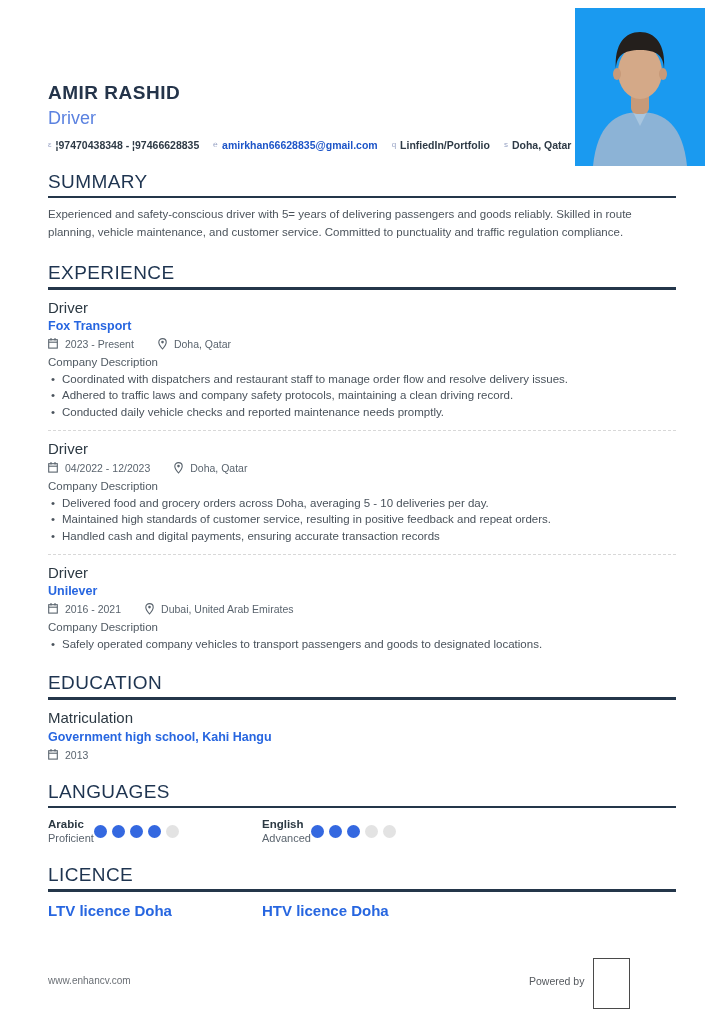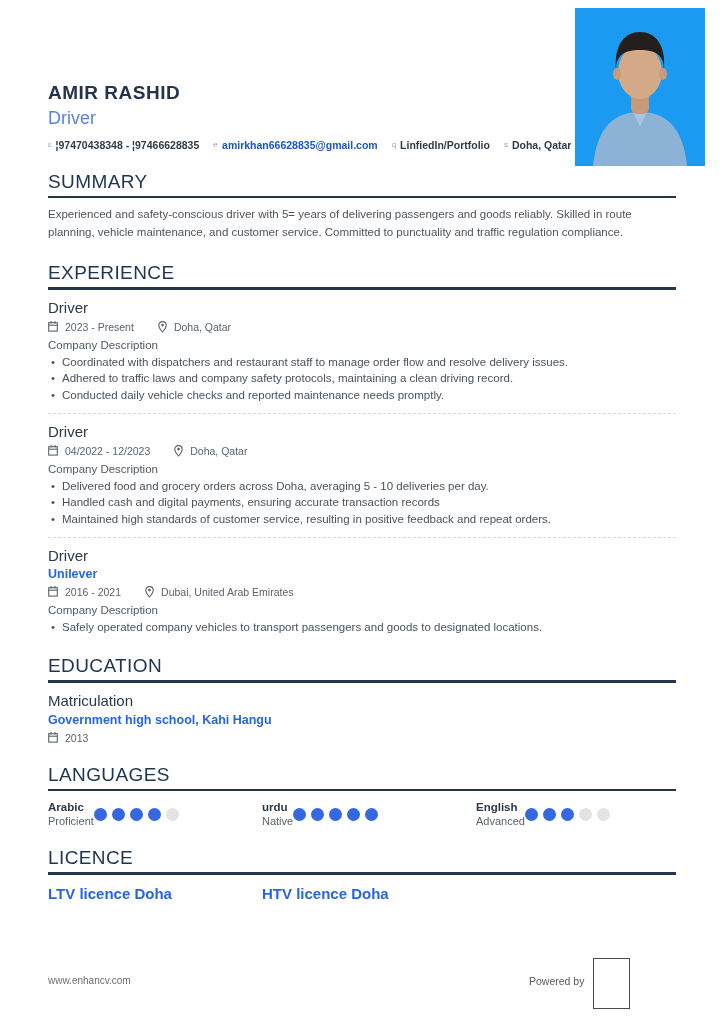--- a/index.html
+++ b/index.html
@@ -130,20 +130,21 @@
       <div class="heading-rule"></div>
       <div class="summary-text">Experienced and safety-conscious driver with 5= years of delivering passengers and goods reliably. Skilled in route planning, vehicle maintenance, and customer service. Committed to punctuality and traffic regulation compliance.</div>
     </div>
 
     <div class="section">
       <div class="section-heading">EXPERIENCE</div>
       <div class="heading-rule"></div>
 
       <div class="job">
         <div class="job-role">Driver</div>
+        <div class="job-company">Fox Transport</div>
         <div class="meta-row">
           <svg class="icon-svg" width="10" height="11" viewBox="0 0 10 11">
               <rect x="0.7" y="1.7" width="8.6" height="8.4" fill="none" stroke="#5a646e" stroke-width="1.1"></rect>
               <line x1="0.7" y1="4.2" x2="9.3" y2="4.2" stroke="#5a646e" stroke-width="1.1"></line>
               <line x1="3" y1="0" x2="3" y2="2.4" stroke="#5a646e" stroke-width="1.1"></line>
               <line x1="7" y1="0" x2="7" y2="2.4" stroke="#5a646e" stroke-width="1.1"></line>
             </svg>
           <span>2023 - Present</span>
           <span class="meta-gap"></span>
           <svg class="icon-svg" width="9" height="12" viewBox="0 0 9 12">
@@ -174,22 +175,22 @@
           <span class="meta-gap"></span>
           <svg class="icon-svg" width="9" height="12" viewBox="0 0 9 12">
               <path d="M4.5 0.6 C2.4 0.6 0.8 2.2 0.8 4.2 C0.8 6.8 4.5 11 4.5 11 C4.5 11 8.2 6.8 8.2 4.2 C8.2 2.2 6.6 0.6 4.5 0.6 Z" fill="none" stroke="#5a646e" stroke-width="1.1"></path>
               <circle cx="4.5" cy="4.1" r="1.3" fill="#5a646e"></circle>
             </svg>
           <span>Doha, Qatar</span>
         </div>
         <div class="desc-label">Company Description</div>
         <ul class="bullets">
           <li>Delivered food and grocery orders across Doha, averaging 5 - 10 deliveries per day.</li>
+          <li>Maintained high standards of customer service, resulting in positive feedback and repeat orders.</li>
           <li>Handled cash and digital payments, ensuring accurate transaction records</li>
-          <li>Maintained high standards of customer service, resulting in positive feedback and repeat orders.</li>
         </ul>
         <div class="job-sep"></div>
       </div>
 
       <div class="job">
         <div class="job-role">Driver</div>
         <div class="job-company">Unilever</div>
         <div class="meta-row">
           <svg class="icon-svg" width="10" height="11" viewBox="0 0 10 11">
               <rect x="0.7" y="1.7" width="8.6" height="8.4" fill="none" stroke="#5a646e" stroke-width="1.1"></rect>
@@ -240,33 +241,20 @@
           <div class="dots">
               <span class="dot filled"></span>
               <span class="dot filled"></span>
               <span class="dot filled"></span>
               <span class="dot filled"></span>
               <span class="dot"></span>
             </div>
         </div>
         <div class="lang-col">
           <div>
-            <div class="lang-name">urdu</div>
-            <div class="lang-level">Native</div>
-          </div>
-          <div class="dots">
-              <span class="dot filled"></span>
-              <span class="dot filled"></span>
-              <span class="dot filled"></span>
-              <span class="dot filled"></span>
-              <span class="dot filled"></span>
-            </div>
-        </div>
-        <div class="lang-col">
-          <div>
             <div class="lang-name">English</div>
             <div class="lang-level">Advanced</div>
           </div>
           <div class="dots">
               <span class="dot filled"></span>
               <span class="dot filled"></span>
               <span class="dot filled"></span>
               <span class="dot"></span>
               <span class="dot"></span>
             </div>

